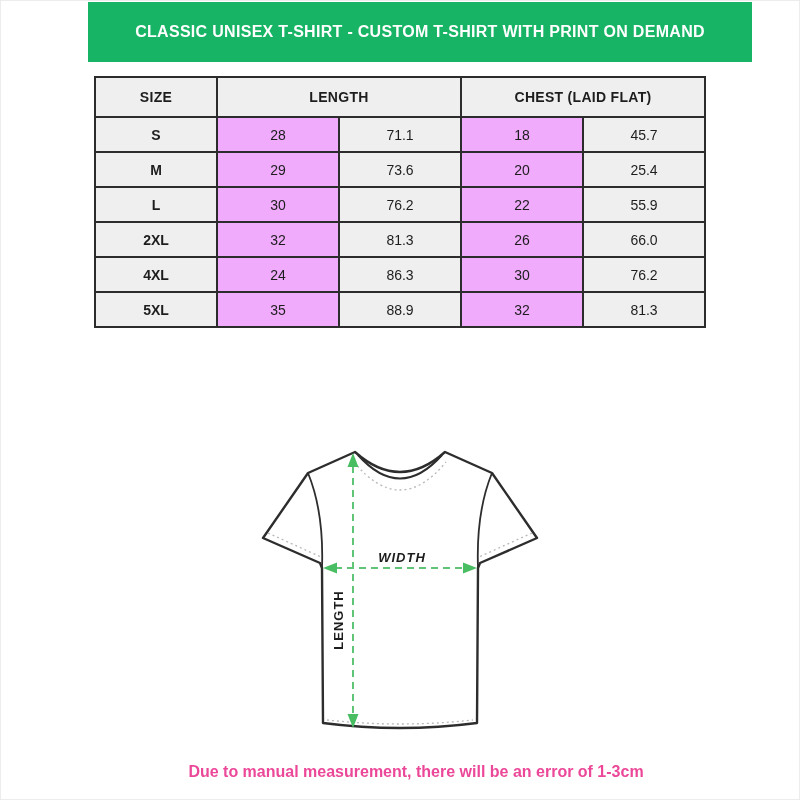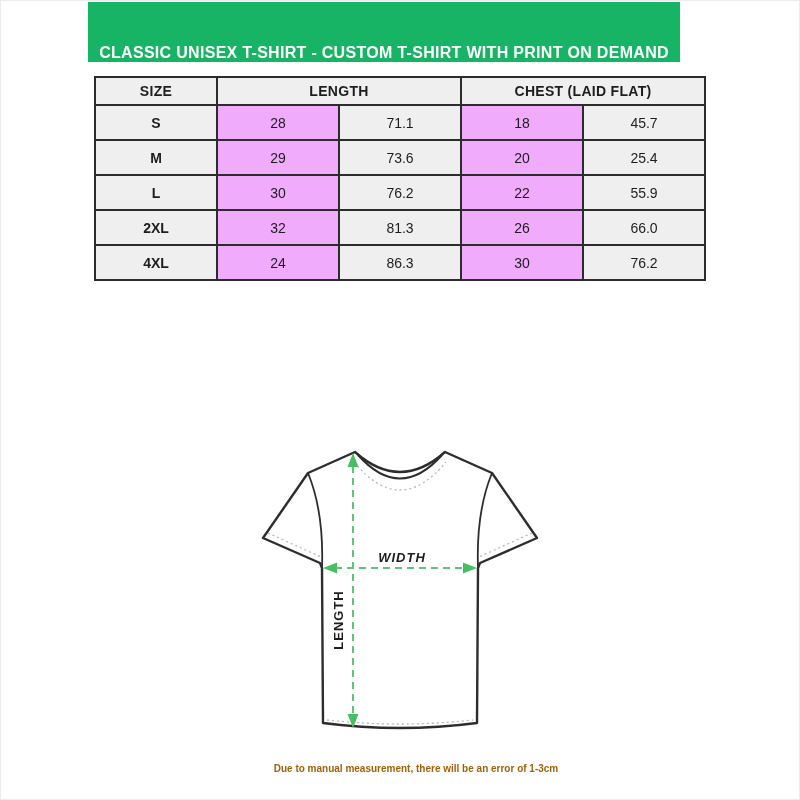--- a/index.html
+++ b/index.html
@@ -13,24 +13,24 @@
     background: #ffffff;
     outline: 1px solid #ececec;
     outline-offset: -1px;
     overflow: hidden;
   }
 
   
   .banner {
     position: absolute;
     left: 88px; top: 2px;
-    width: 592px; height: 60px;
+    width: 664px; height: 60px;
     background: #16b464;
     display: flex;
-    align-items: flex-end;
+    align-items: center;
     justify-content: center;
   }
   .banner h1 {
     color: #ffffff;
     font-size: 16px;
     font-weight: bold;
     letter-spacing: 0.3px;
     white-space: nowrap;
   }
 
@@ -42,21 +42,21 @@
     border-collapse: collapse;
     table-layout: fixed;
   }
   .size-table col { width: 20%; }
   .size-table th, .size-table td {
     border: 2px solid #2c2c2c;
     text-align: center;
     vertical-align: middle;
     color: #1d1d1d;
   }
-  .size-table thead tr { height: 28px; margin-top: 20px; }
+  .size-table thead tr { height: 40px; margin-top: 20px; }
   .size-table tbody tr { height: 35px; }
   .size-table th {
     background: #efefef;
     font-size: 14px;
     font-weight: bold;
     letter-spacing: 0.3px;
   }
   .size-table td { font-size: 14px; background: #f0abfc; }
   .size-table td.g { background: #efefef; }
   .size-table td.size-cell { font-weight: bold; }
@@ -85,22 +85,22 @@
     left: 88px; top: 180px;
     transform: translate(-50%, -50%) rotate(-90deg);
   }
 
   
   .note {
     position: absolute;
     left: 0; top: 763px;
     width: 100%;
     text-align: center;
-    color: #a16207;
-    font-size: 10px;
+    color: #ec4899;
+    font-size: 16px;
     font-weight: bold;
     padding-left: 32px;
   }
 </style>
 </head>
 <body>
 
 <div class="page">
 
   <header class="banner">
@@ -150,20 +150,27 @@
         <td class="g">81.3</td>
         <td>26</td>
         <td class="g">66.0</td>
       </tr>
       <tr>
         <td class="g size-cell">4XL</td>
         <td>24</td>
         <td class="g">86.3</td>
         <td>30</td>
         <td class="g">76.2</td>
+      </tr>
+      <tr>
+        <td class="g size-cell">5XL</td>
+        <td>35</td>
+        <td class="g">88.9</td>
+        <td>32</td>
+        <td class="g">81.3</td>
       </tr>
     </tbody>
   </table>
 
   <div class="diagram">
     <svg width="300" height="310" viewBox="0 0 300 310">
 
       <path d="M105,12 Q150,52 195,12 L242,33 L287,98 L230,123 L228,128 L227,283 Q150,293 73,283 L72,128 L70,123 L13,98 L58,33 Z" fill="#ffffff" stroke="#2d2d2d" stroke-width="2.4" stroke-linejoin="round"></path>
 
       <path d="M108,15 Q150,62 192,15" fill="none" stroke="#2d2d2d" stroke-width="2"></path>

